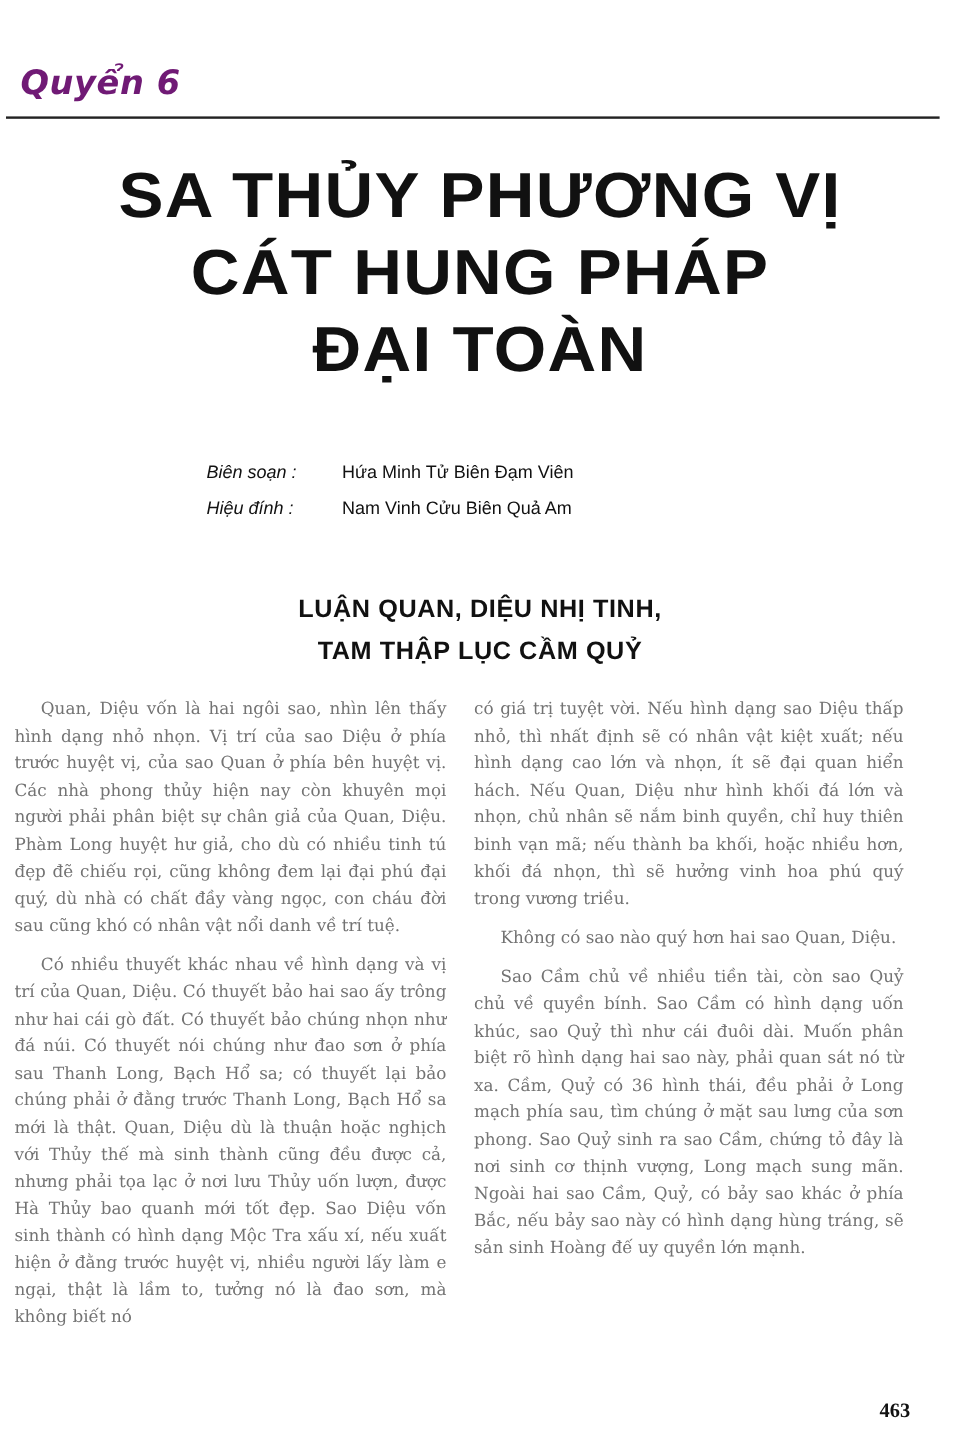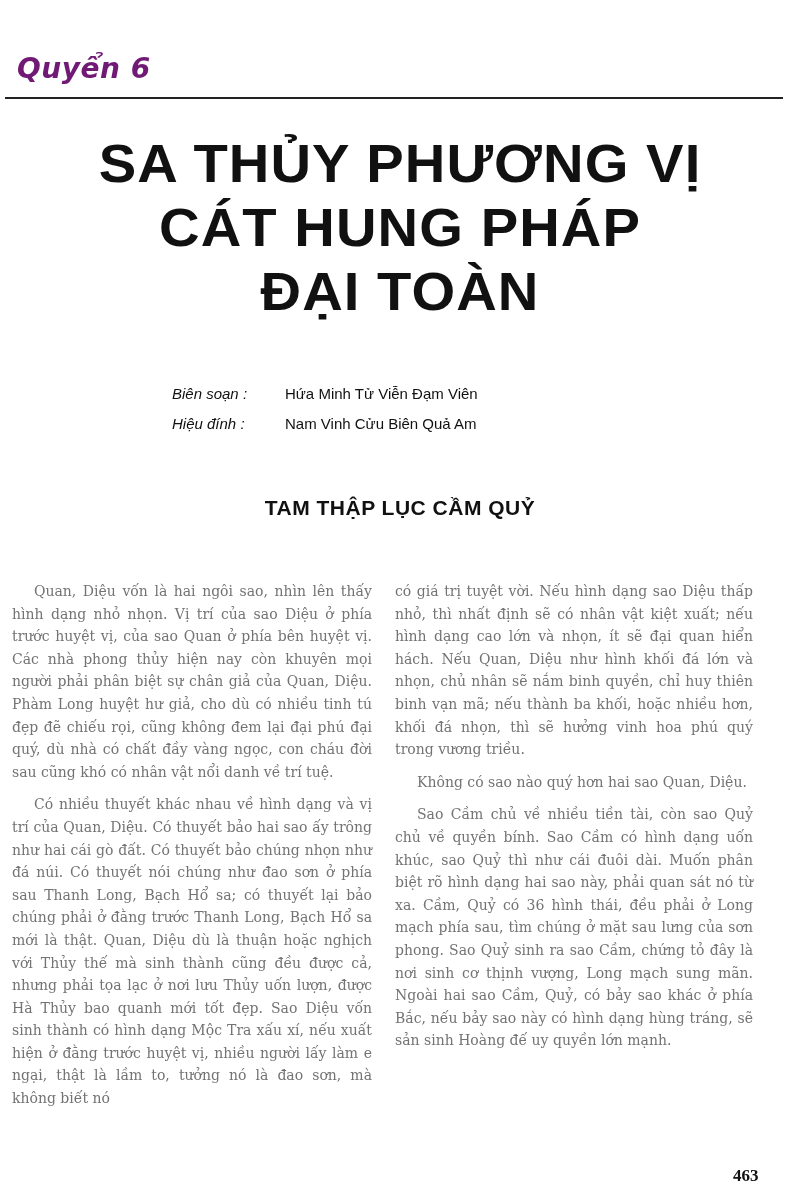--- a/index.html
+++ b/index.html
@@ -49,29 +49,30 @@
 
 <div class="abs title">
   <div>SA THỦY PHƯƠNG VỊ</div>
   <div>CÁT HUNG PHÁP</div>
   <div>ĐẠI TOÀN</div>
 </div>
 
 <div class="abs credits">
   <div class="credit-row">
     <span class="credit-label">Biên soạn :</span>
-    <span class="credit-value">Hứa Minh Tử Viễn Đạm Viên</span>
+    <span class="credit-value">Hứa Minh Tử Biên Đạm Viên</span>
   </div>
   <div class="credit-row">
     <span class="credit-label">Hiệu đính :</span>
     <span class="credit-value">Nam Vinh Cửu Biên Quả Am</span>
   </div>
 </div>
 
 <div class="abs section-heading">
+  <div>LUẬN QUAN, DIỆU NHỊ TINH,</div>
   <div>TAM THẬP LỤC CẦM QUỶ</div>
 </div>
 
 <div class="abs column col-left">
   <p>Quan, Diệu vốn là hai ngôi sao, nhìn lên thấy hình dạng nhỏ nhọn. Vị trí của sao Diệu ở phía trước huyệt vị, của sao Quan ở phía bên huyệt vị. Các nhà phong thủy hiện nay còn khuyên mọi người phải phân biệt sự chân giả của Quan, Diệu. Phàm Long huyệt hư giả, cho dù có nhiều tinh tú đẹp đẽ chiếu rọi, cũng không đem lại đại phú đại quý, dù nhà có chất đầy vàng ngọc, con cháu đời sau cũng khó có nhân vật nổi danh về trí tuệ.</p>
   <p>Có nhiều thuyết khác nhau về hình dạng và vị trí của Quan, Diệu. Có thuyết bảo hai sao ấy trông như hai cái gò đất. Có thuyết bảo chúng nhọn như đá núi. Có thuyết nói chúng như đao sơn ở phía sau Thanh Long, Bạch Hổ sa; có thuyết lại bảo chúng phải ở đằng trước Thanh Long, Bạch Hổ sa mới là thật. Quan, Diệu dù là thuận hoặc nghịch với Thủy thế mà sinh thành cũng đều được cả, nhưng phải tọa lạc ở nơi lưu Thủy uốn lượn, được Hà Thủy bao quanh mới tốt đẹp. Sao Diệu vốn sinh thành có hình dạng Mộc Tra xấu xí, nếu xuất hiện ở đằng trước huyệt vị, nhiều người lấy làm e ngại, thật là lầm to, tưởng nó là đao sơn, mà không biết nó</p>
 </div>
 
 <div class="abs column col-right">
   <p class="cont">có giá trị tuyệt vời. Nếu hình dạng sao Diệu thấp nhỏ, thì nhất định sẽ có nhân vật kiệt xuất; nếu hình dạng cao lớn và nhọn, ít sẽ đại quan hiển hách. Nếu Quan, Diệu như hình khối đá lớn và nhọn, chủ nhân sẽ nắm binh quyền, chỉ huy thiên binh vạn mã; nếu thành ba khối, hoặc nhiều hơn, khối đá nhọn, thì sẽ hưởng vinh hoa phú quý trong vương triều.</p>

